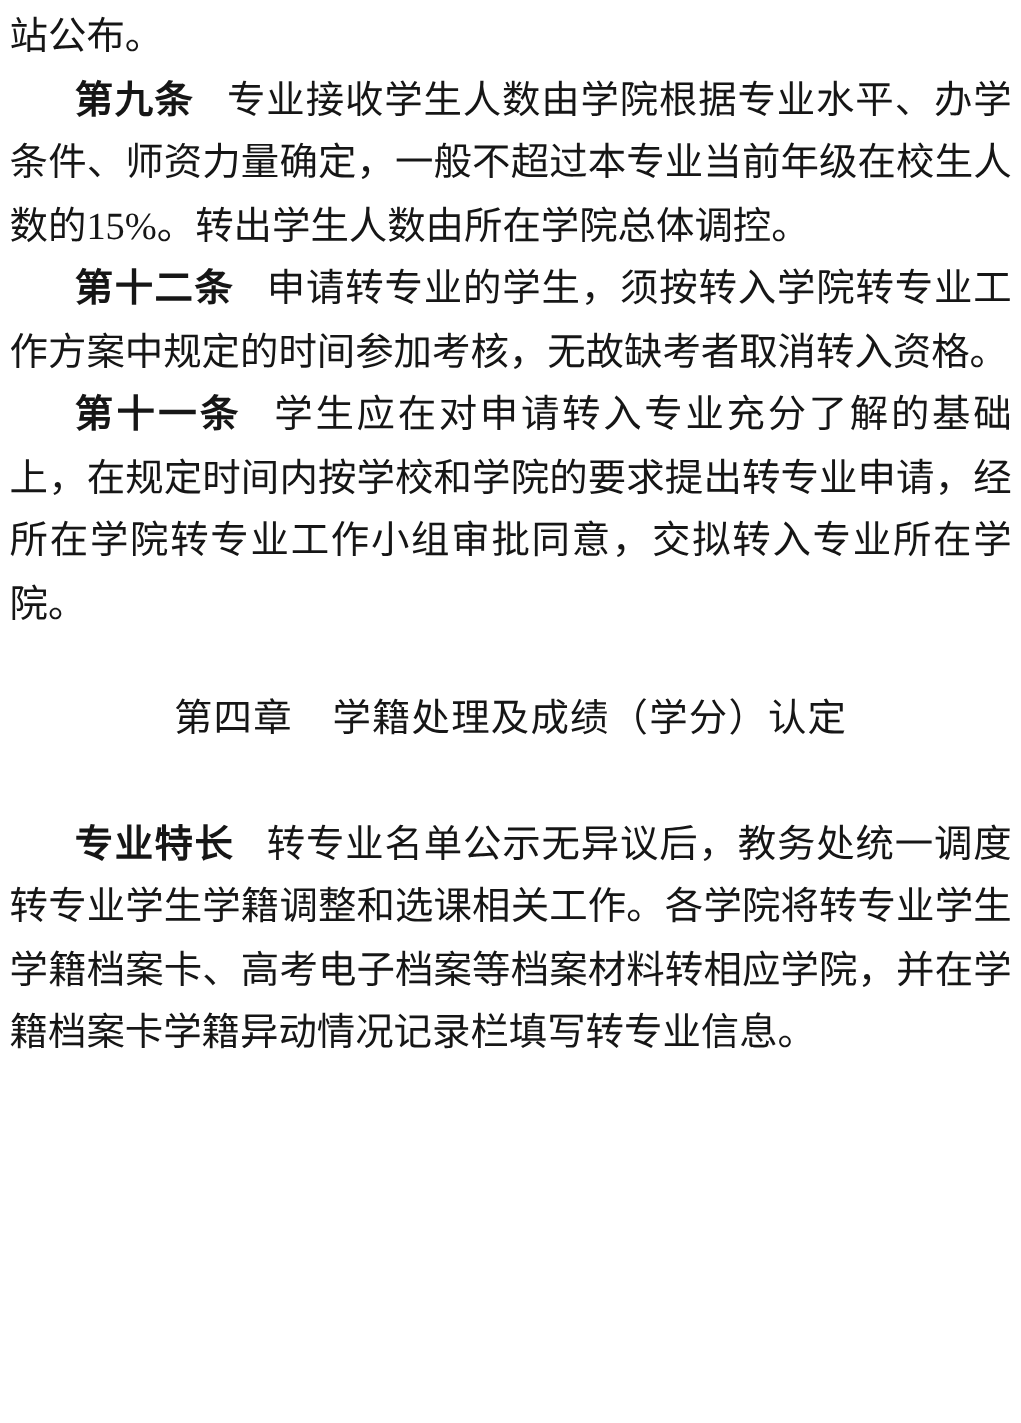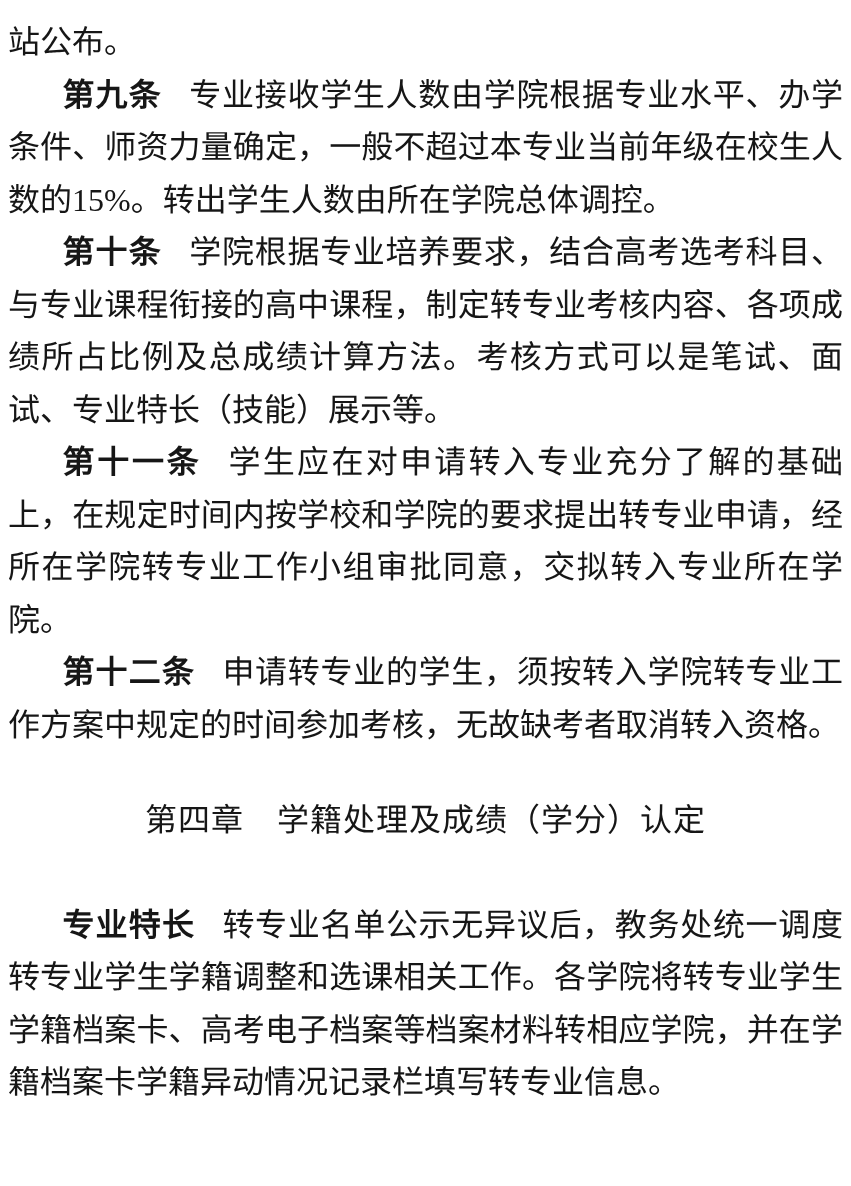--- a/index.html
+++ b/index.html
@@ -9,21 +9,21 @@
     background: #ffffff;
   }
   .page {
     position: relative;
     width: 851px;
     height: 1186px;
     margin: 0 auto;
     background: #ffffff;
     overflow: hidden;
     box-sizing: border-box;
-    padding: 16px 8px;
+    padding: 4px 8px;
     color: #161616;
     font-family: "Liberation Serif", "DejaVu Serif", serif;
     font-size: 32px;
     line-height: 52.5px;
     text-align: justify;
     text-justify: inter-ideograph;
   }
   .page p {
     margin: 0;
     padding: 0;
@@ -54,30 +54,27 @@
 <body>
 
 <div class="page">
 
   <p class="body-text">站公布。</p>
 
   <p class="body-text article">
     <span class="article-label">第九条</span><span>专业接收学生人数由学院根据专业水平、办学条件、师资力量确定，一般不超过本专业当前年级在校生人数的15%。转出学生人数由所在学院总体调控。</span>
   </p>
 
+
   <p class="body-text article">
-    <span class="article-label">第十条</span><span>学院根据专业培养要求，结合高考选考科目、与专业课程衔接的高中课程，制定转专业考核内容、各项成绩所占比例及总成绩计算方法。考核方式可以是笔试、面试、专业特长（技能）展示等。</span>
+    <span class="article-label">第十二条</span><span>申请转专业的学生，须按转入学院转专业工作方案中规定的时间参加考核，无故缺考者取消转入资格。</span>
   </p>
 
   <p class="body-text article">
     <span class="article-label">第十一条</span><span>学生应在对申请转入专业充分了解的基础上，在规定时间内按学校和学院的要求提出转专业申请，经所在学院转专业工作小组审批同意，交拟转入专业所在学院。</span>
-  </p>
-
-  <p class="body-text article">
-    <span class="article-label">第十二条</span><span>申请转专业的学生，须按转入学院转专业工作方案中规定的时间参加考核，无故缺考者取消转入资格。</span>
   </p>
 
 
   <p class="chapter-heading">第四章　学籍处理及成绩（学分）认定</p>
 
   <p class="body-text article">
     <span class="article-label">专业特长</span><span>转专业名单公示无异议后，教务处统一调度转专业学生学籍调整和选课相关工作。各学院将转专业学生学籍档案卡、高考电子档案等档案材料转相应学院，并在学籍档案卡学籍异动情况记录栏填写转专业信息。</span>
   </p>
 
 </div>

